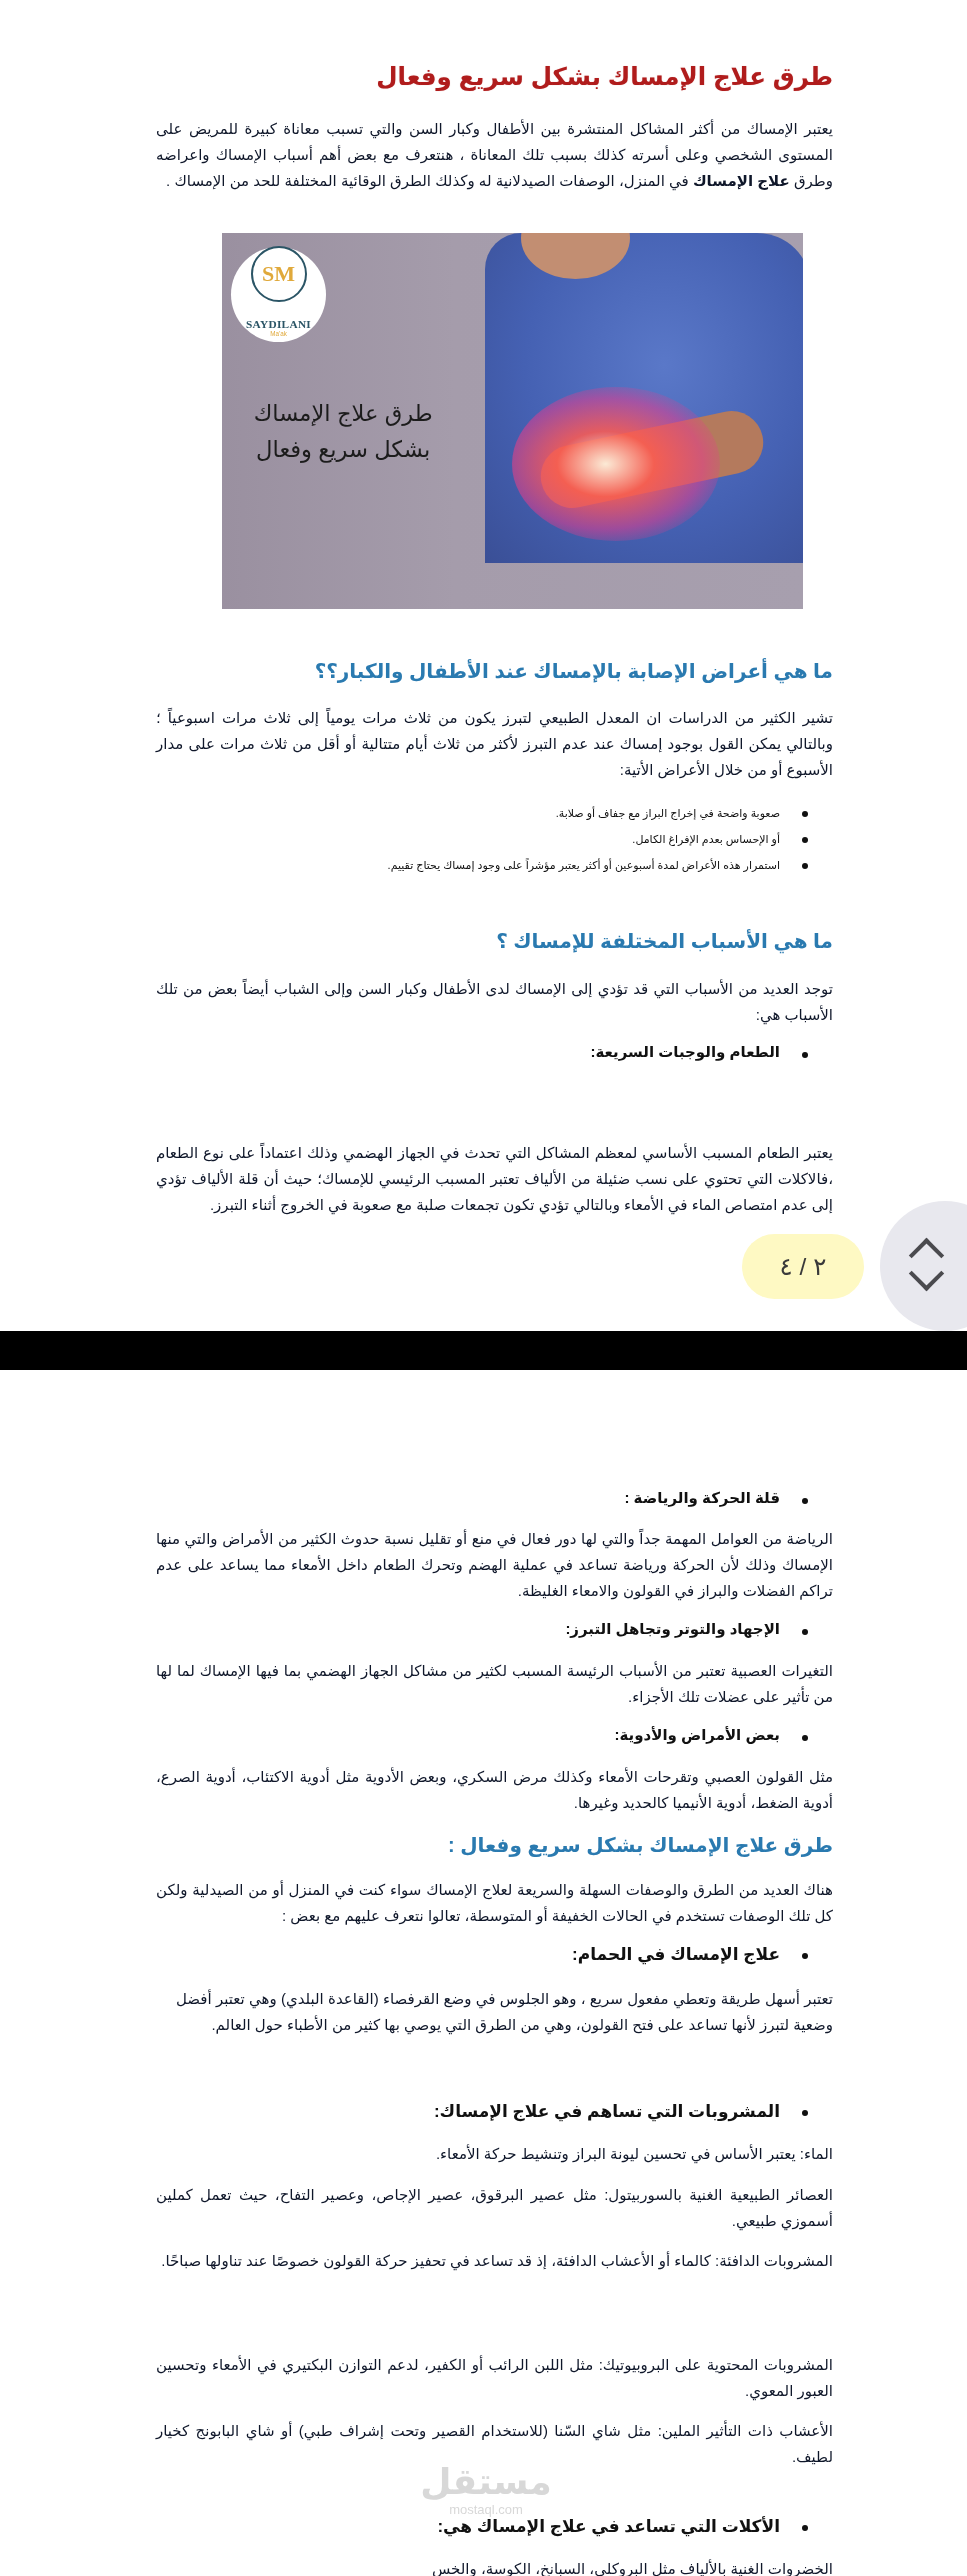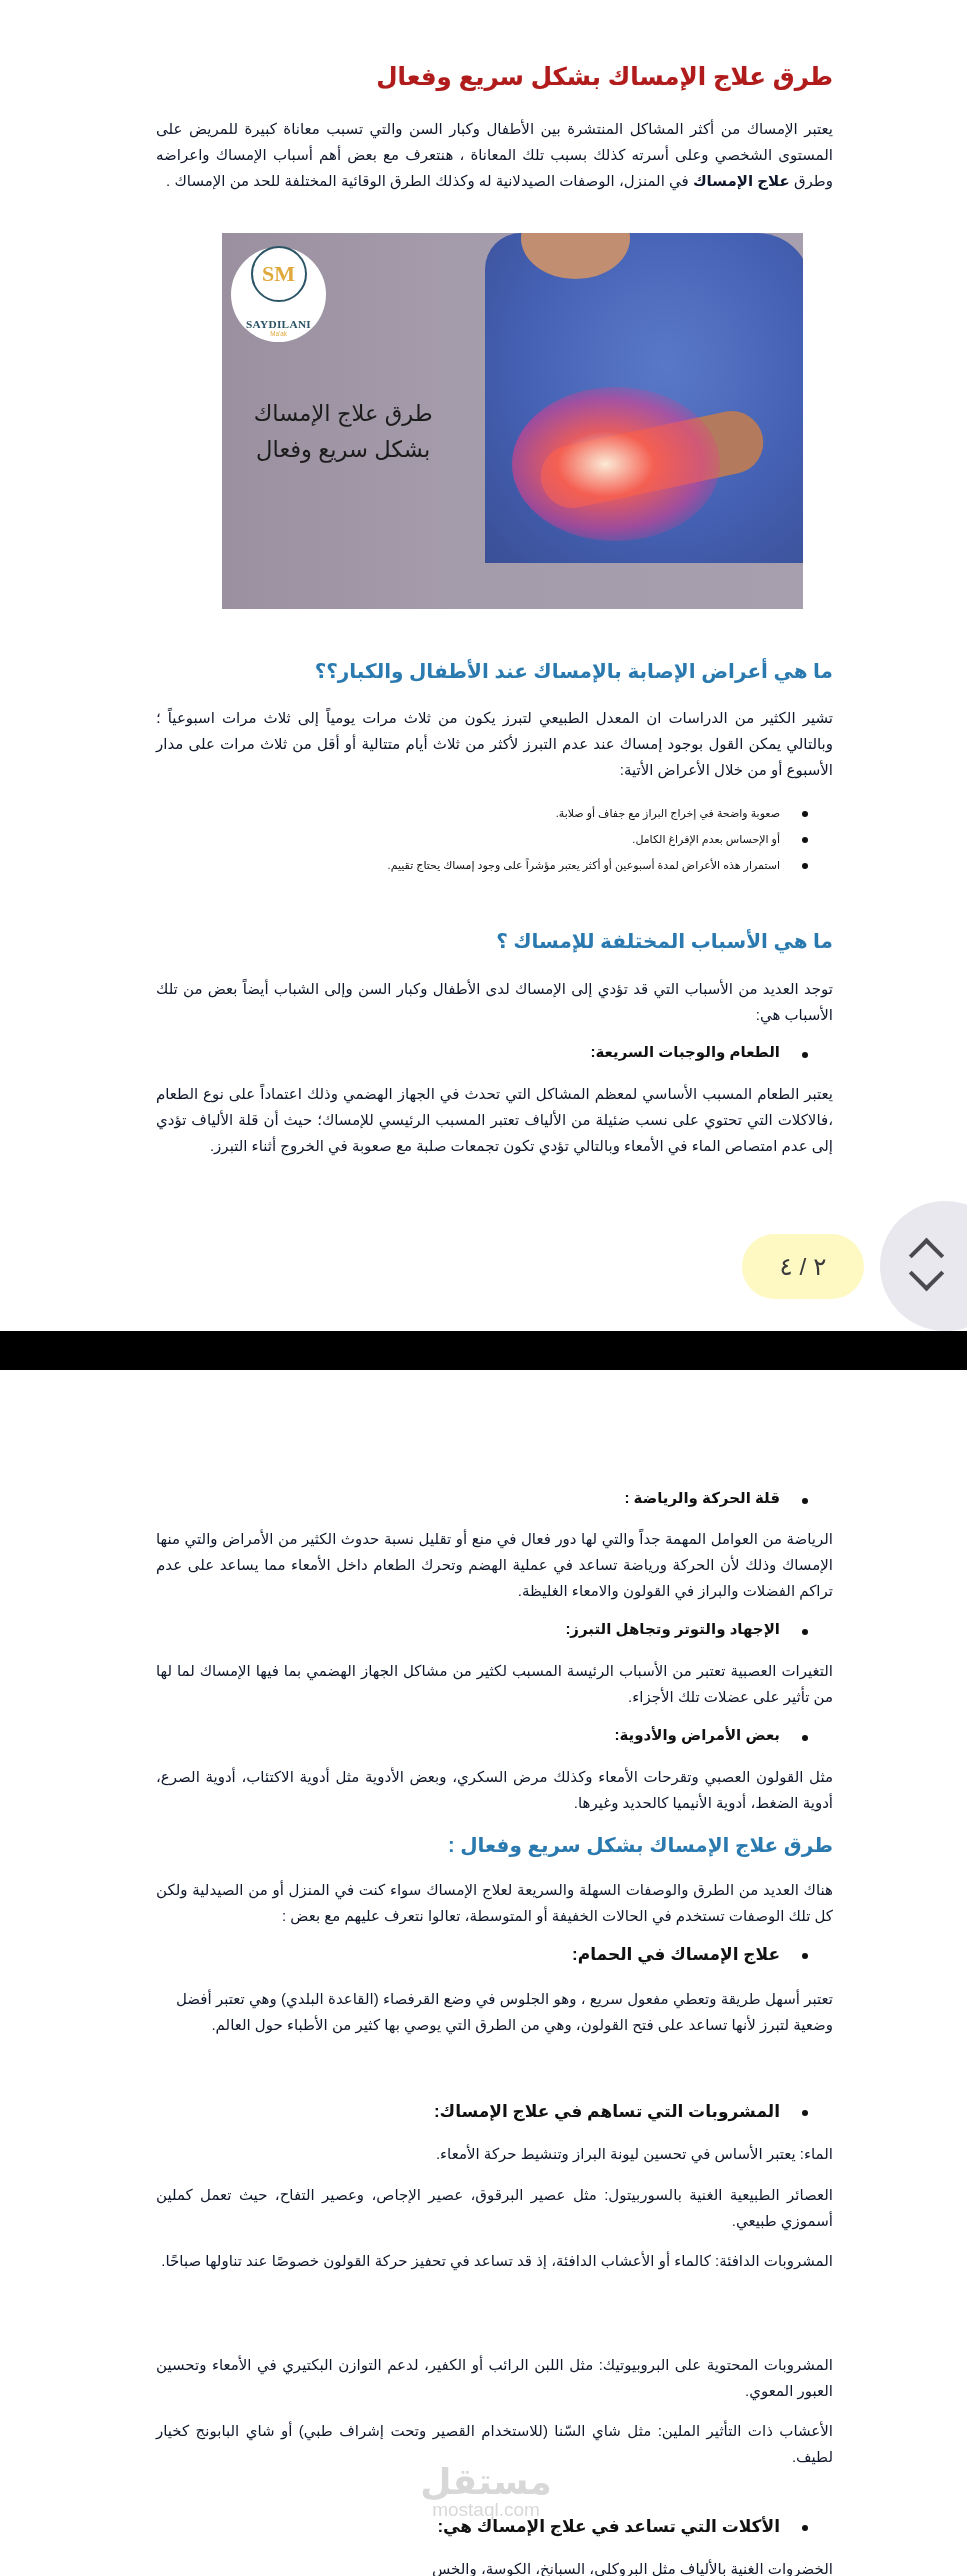--- a/index.html
+++ b/index.html
@@ -118,21 +118,21 @@
       position: absolute; left: 34px; width: 25px; height: 25px;
       border-left: 4.5px solid #4a4a4e; border-top: 4.5px solid #4a4a4e;
     }
     .scroll-fab .up { top: 42px; transform: rotate(45deg); }
     .scroll-fab .down { top: 60px; transform: rotate(225deg); }
     .watermark {
       position: absolute; left: 418px; top: 2462px; width: 136px; text-align: center;
       color: #d8d8d8; direction: rtl;
     }
     .watermark .ar { font-size: 36px; font-weight: bold; line-height: 40px; }
-    .watermark .en { font-size: 19px; line-height: 16.3px; direction: ltr; }
+    .watermark .en { font-size: 13px; line-height: 16.3px; direction: ltr; }
   </style>
 </head>
 <body>
 
 <section class="page page-1">
 
   <h1 class="title">طرق علاج الإمساك بشكل سريع وفعال</h1>
 
   <div class="content" style="top:116px;">
     <p class="body"><span>يعتبر الإمساك من أكثر المشاكل  المنتشرة بين الأطفال وكبار السن والتي تسبب معاناة كبيرة للمريض على المستوى الشخصي وعلى أسرته كذلك بسبب تلك المعاناة ، هنتعرف  مع بعض أهم أسباب الإمساك واعراضه وطرق </span><b>علاج الإمساك</b><span> في المنزل، الوصفات الصيدلانية له وكذلك الطرق الوقائية المختلفة للحد من الإمساك .</span></p>
@@ -163,21 +163,21 @@
   </div>
 
   <h2 class="sec" style="top:929px;">ما هي الأسباب المختلفة للإمساك ؟</h2>
 
   <div class="content" style="top:976px;">
     <p class="body">توجد العديد من الأسباب التي قد تؤدي إلى الإمساك لدى الأطفال وكبار السن وإلى الشباب أيضاً بعض من تلك الأسباب هي:</p>
   </div>
 
   <div class="sub-head" style="top:1043px;">الطعام والوجبات السريعة:</div>
 
-  <div class="content" style="top:1081px;">
+  <div class="content" style="top:1140px;">
     <p class="body">يعتبر الطعام المسبب الأساسي لمعظم المشاكل التي تحدث في الجهاز الهضمي وذلك اعتماداً على نوع الطعام ،فالاكلات التي تحتوي على نسب ضئيلة من الألياف تعتبر المسبب الرئيسي للإمساك؛ حيث أن قلة الألياف تؤدي إلى عدم امتصاص الماء في الأمعاء وبالتالي تؤدي تكون تجمعات صلبة مع صعوبة في الخروج أثناء التبرز.</p>
   </div>
 
   <div class="pager">٢ / ٤</div>
   <div class="scroll-fab">
     <span class="chev up"></span>
     <span class="chev down"></span>
   </div>
 </section>
 

